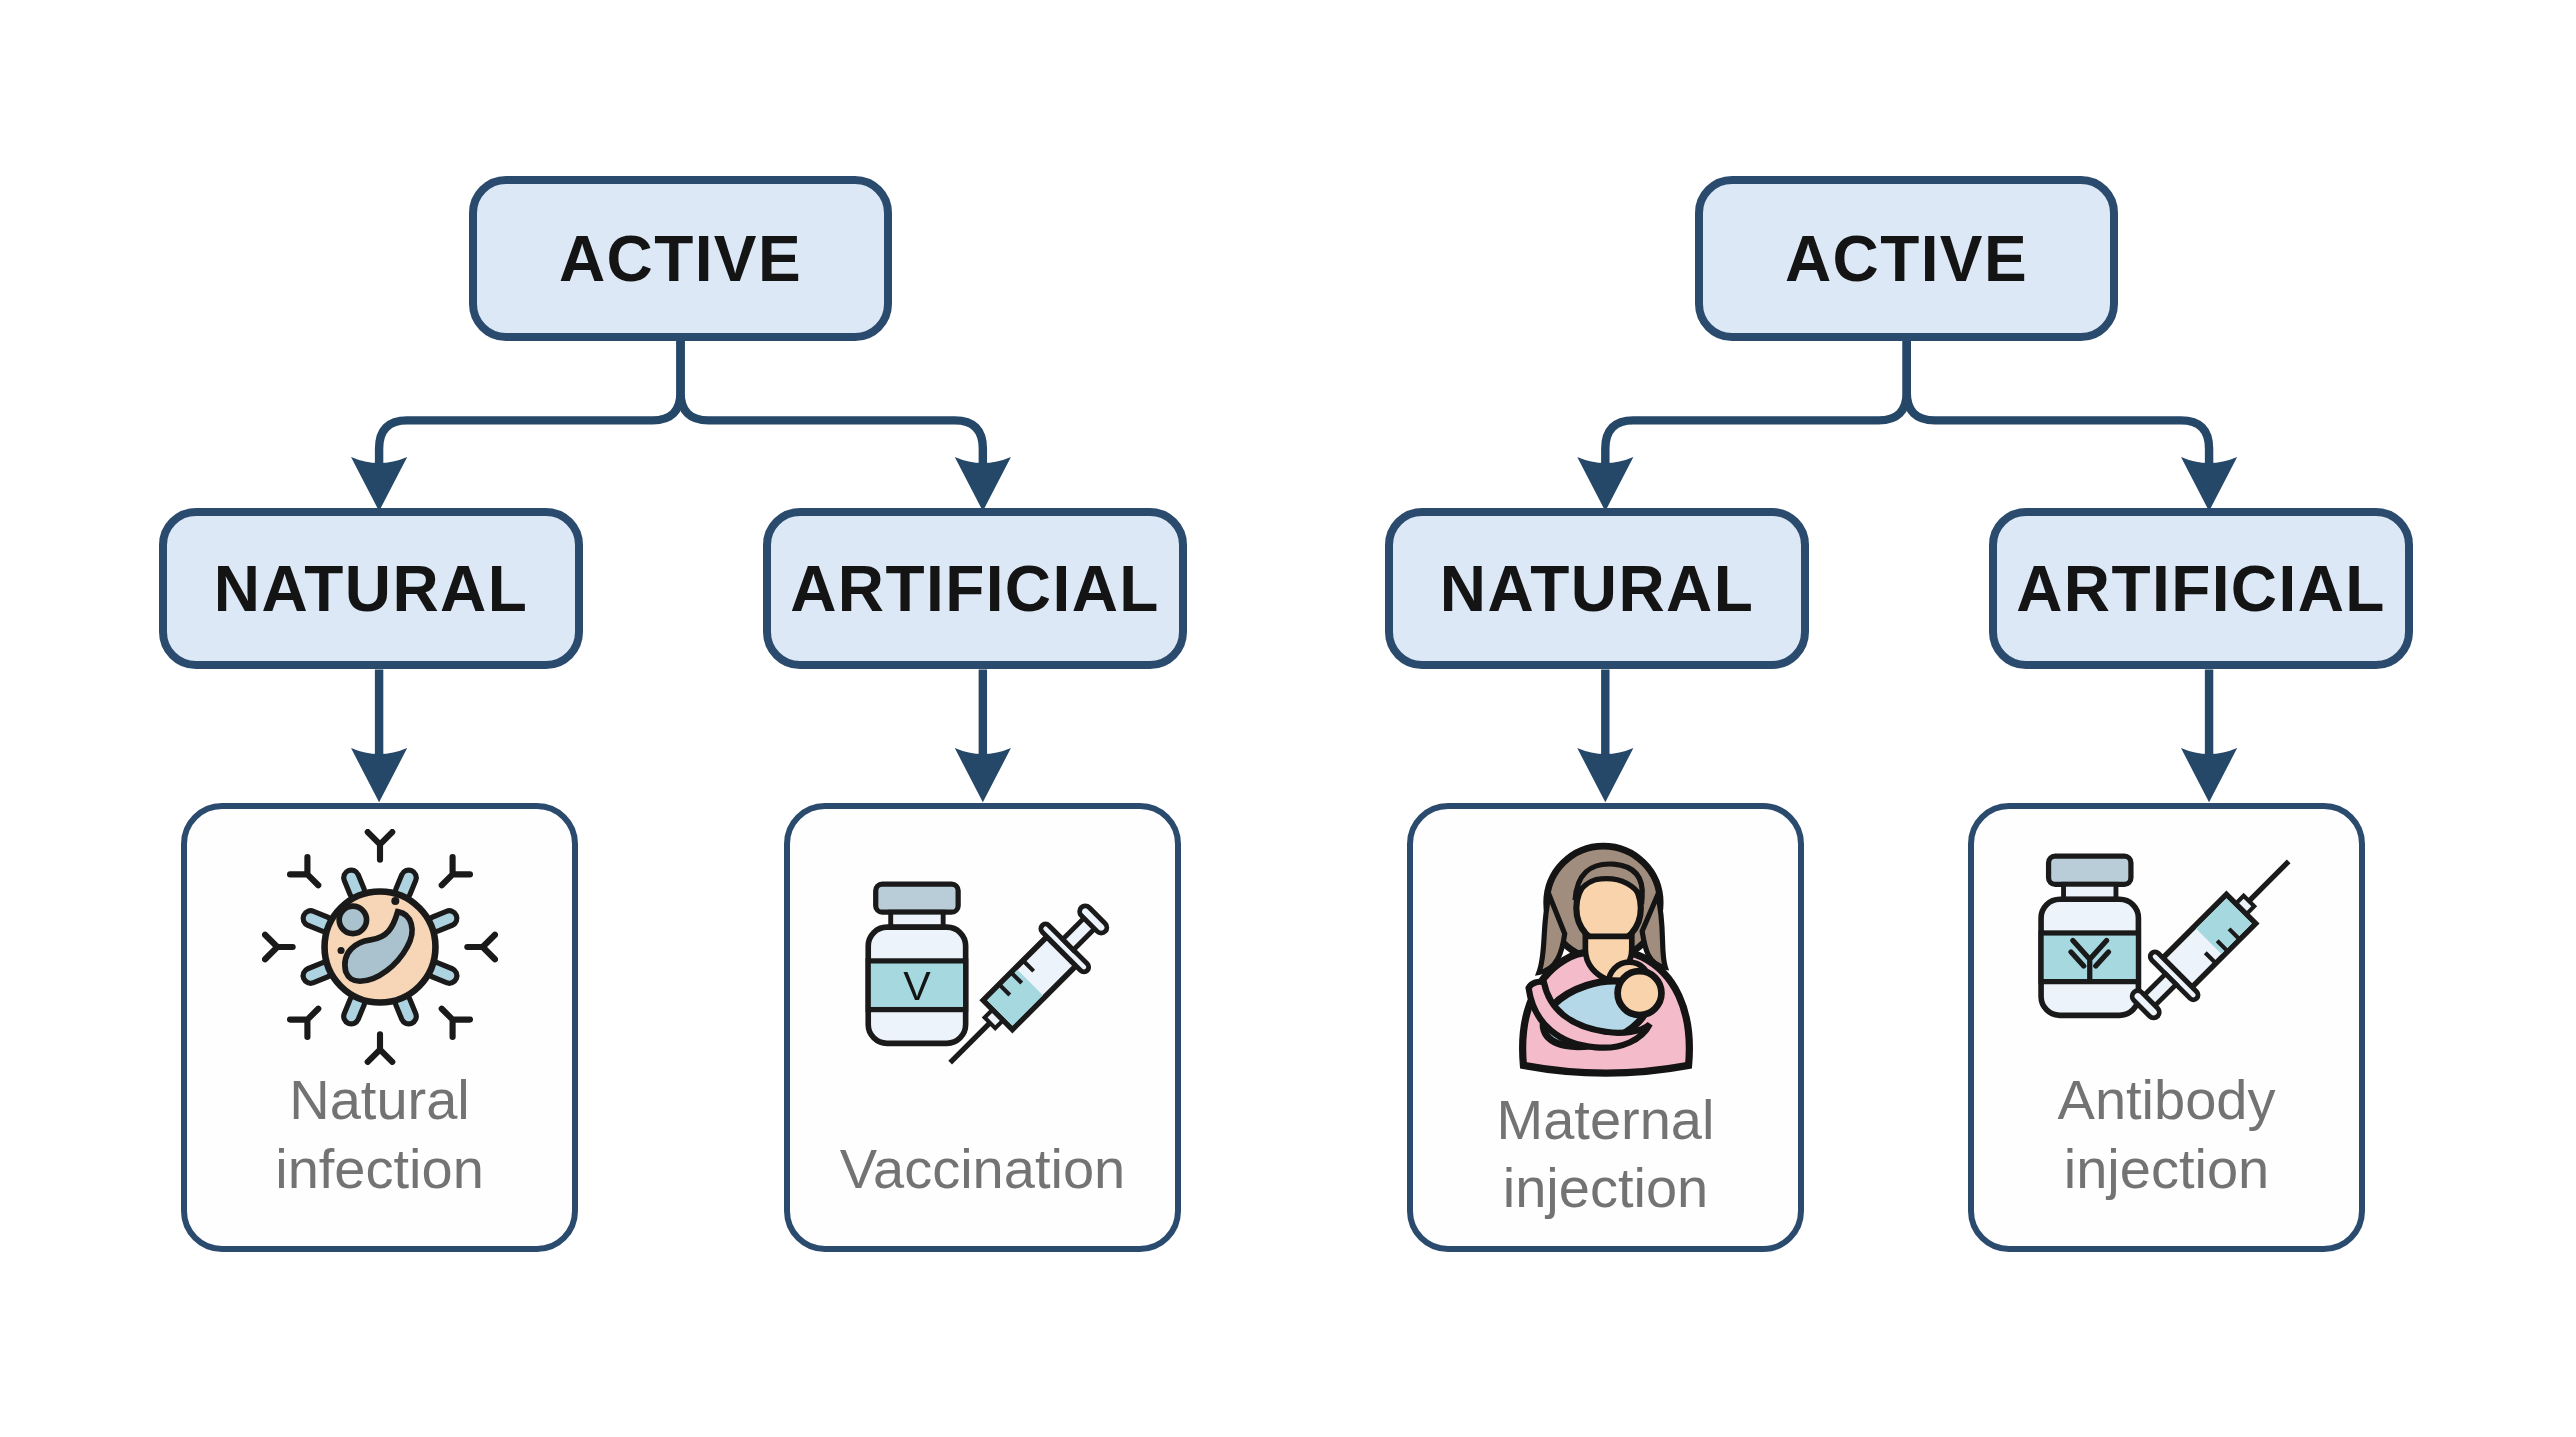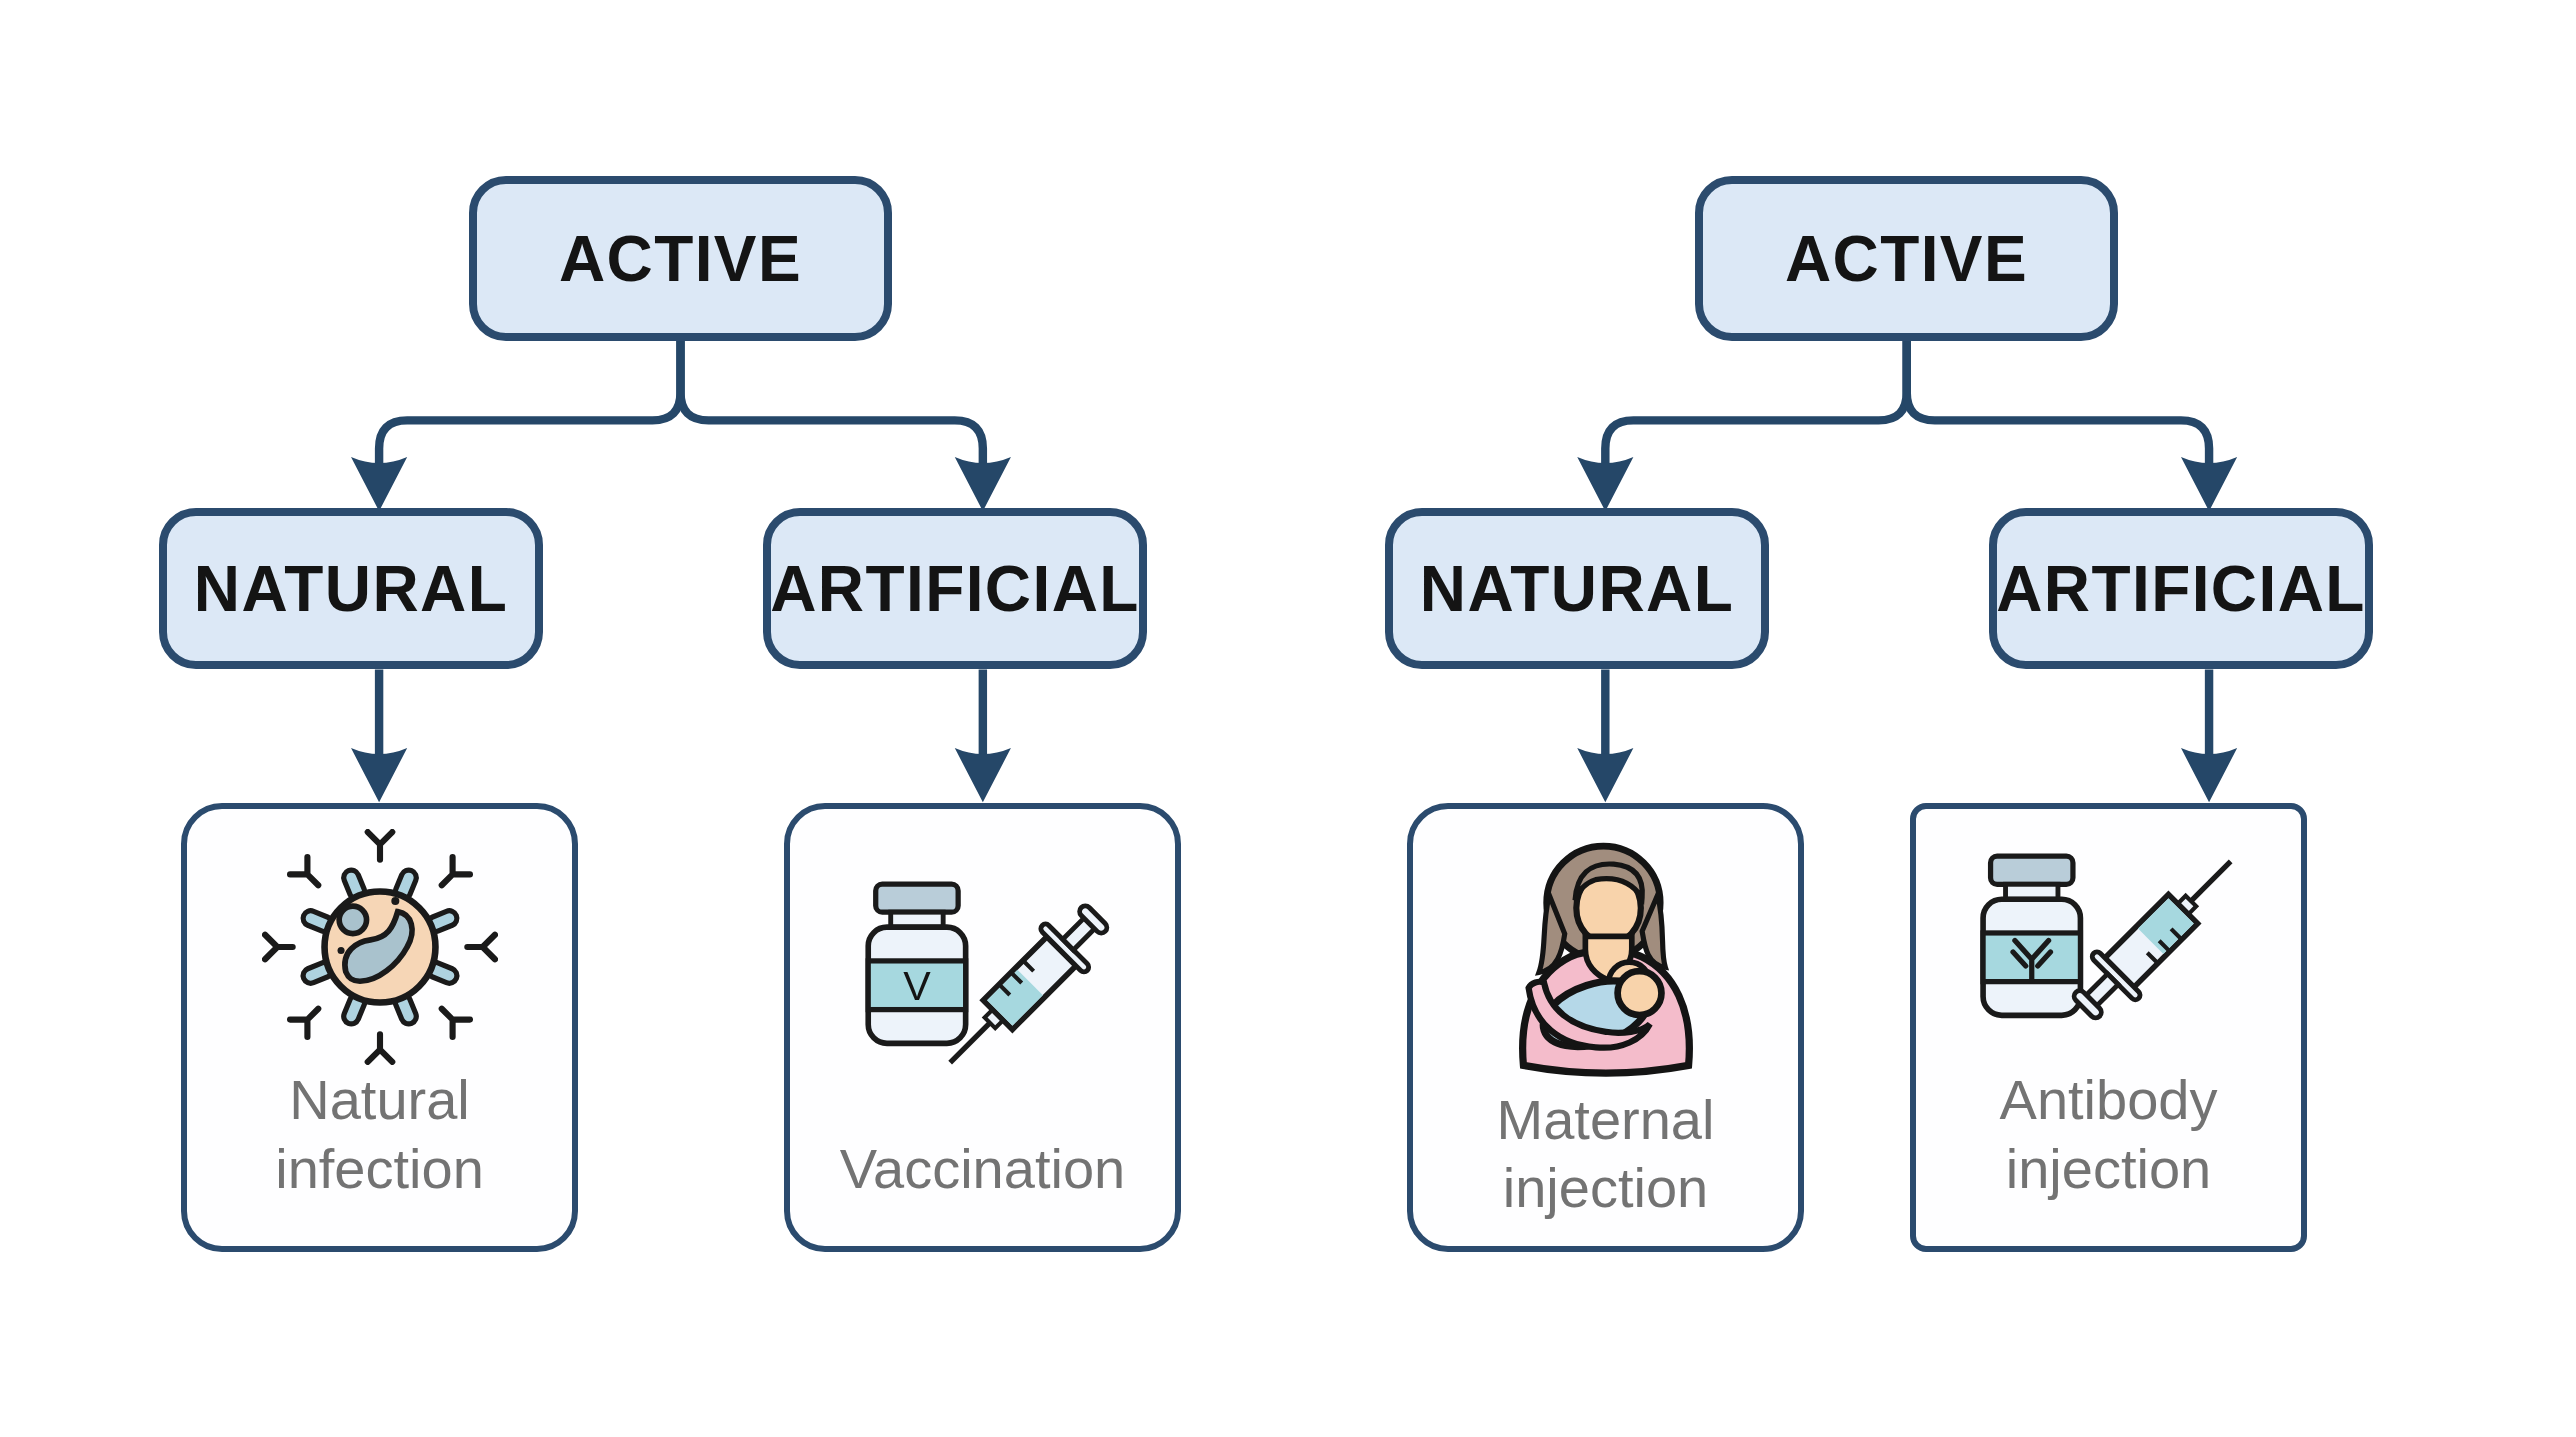--- a/index.html
+++ b/index.html
@@ -32,21 +32,21 @@
     justify-content: center;
     z-index: 2;
     font-weight: bold;
   }
   .node .node-label {
     font-size: 64px;
     letter-spacing: 1.4px;
     color: #141414;
   }
   .lvl1 { width: 423px; height: 165px; top: 176px; }
-  .lvl2 { width: 384px; height: 161px; top: 508px; justify-content: center; }
+  .lvl2 { width: 424px; height: 161px; top: 508px; justify-content: center; }
   .leaf {
     position: absolute;
     box-sizing: border-box;
     width: 397px;
     height: 449px;
     top: 803px;
     background: #fefeff;
     border: 6.6px solid #2b4b6e;
     border-radius: 41px;
     display: flex;
@@ -211,21 +211,21 @@
         <g transform="rotate(-18 46 72)">
           <ellipse cx="46" cy="72" rx="21" ry="11.5" fill="#b5d8e8" stroke="#141414" stroke-width="2.8"></ellipse>
         </g>
         <circle cx="63" cy="64" r="8.5" fill="#f8d3ab" stroke="#141414" stroke-width="2.6"></circle>
         <path d="M20,62 C22,76 32,84 46,85 C56,86 64,82 67,76 C64,79 56,80 50,79 C36,77 28,70 26,60 C24,59 21,60 20,62 Z" fill="#f4bccb" stroke="#141414" stroke-width="2.4"></path>
       </svg>
     </div>
     <div class="caption">Maternal injection</div>
   </div>
 
-  <div class="leaf" style="left:1910px;border-radius:16px;">
+  <div class="leaf" style="left:1968px;">
     <div class="icon-wrap">
       <svg width="281" height="234" viewBox="0 0 150 125">
         <g>
           <rect x="12" y="14" width="44" height="15" rx="3.5" fill="#b9cdd9" stroke="#1a1a1a" stroke-width="2.8"></rect>
           <rect x="20" y="29" width="28" height="8" fill="#edf3fa" stroke="#1a1a1a" stroke-width="2.6"></rect>
           <rect x="8" y="37" width="52" height="62" rx="10" fill="#edf3fa" stroke="#1a1a1a" stroke-width="3"></rect>
           <rect x="8" y="55" width="52" height="26" fill="#a6d8df" stroke="#1a1a1a" stroke-width="2.8"></rect>
           <g transform="translate(34,66)" stroke="#1a1a1a" stroke-width="2.8" stroke-linecap="round" fill="none">
             <path d="M0,14 L0,3 M0,3 L-9,-7 M0,3 L9,-7"></path>
             <path d="M-3.2,6.6 L-10,-0.8 M3.2,6.6 L10,-0.8"></path>

